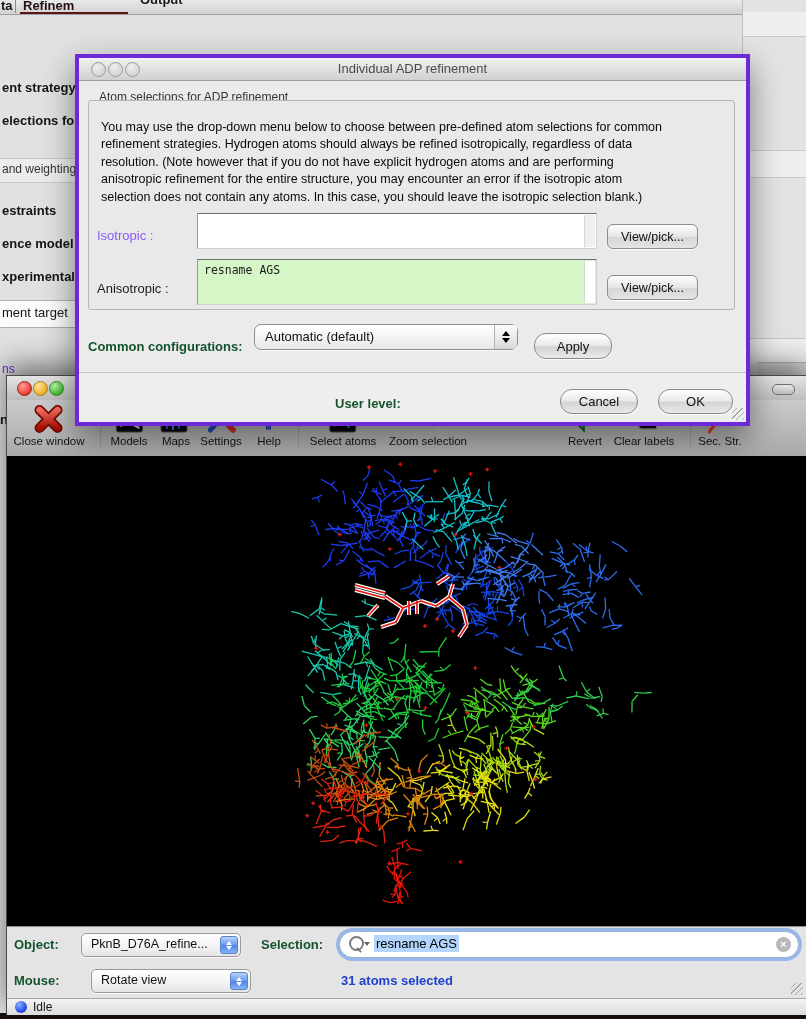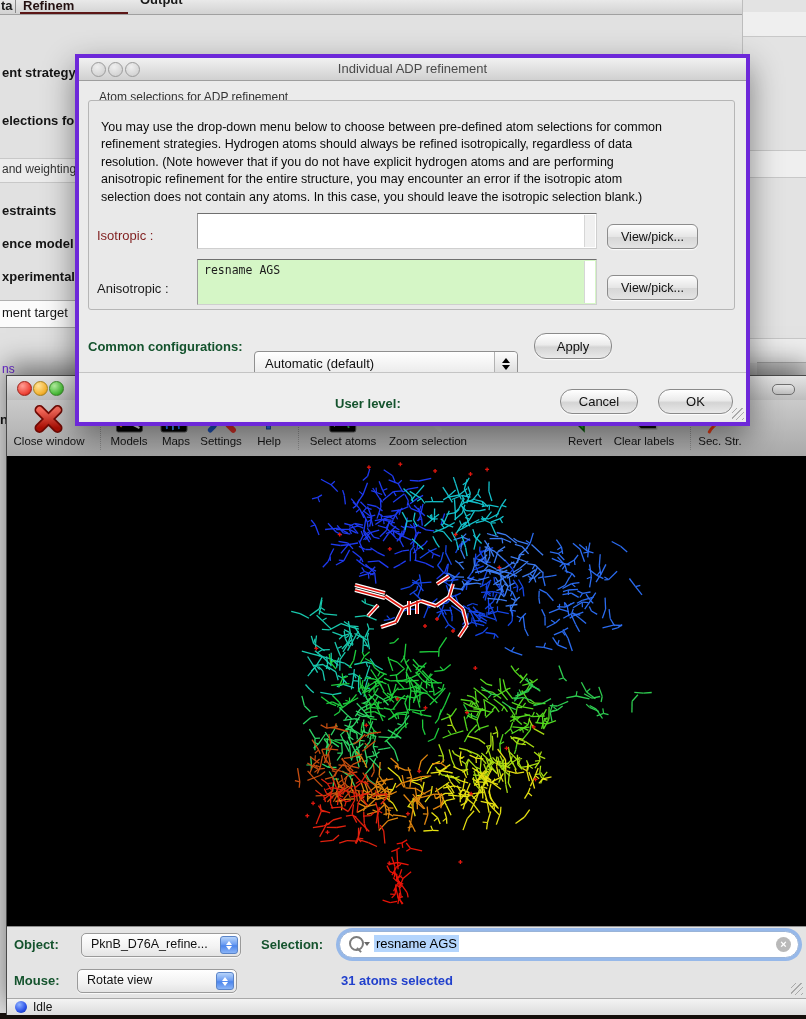--- a/index.html
+++ b/index.html
@@ -77,21 +77,21 @@
       <span class="abs nw" style="left:1px;top:-2px;font-weight:bold;font-size:13px;color:#1a1a1a;">ta</span>
       <span class="abs" style="left:15px;top:0;width:1px;height:13px;background:#8a8a8a;"></span>
       <span class="abs nw" style="left:23px;top:-2px;font-weight:bold;font-size:13px;color:#231010;">Refinem</span>
       <span class="abs" style="left:20px;top:12px;width:108px;height:2px;background:#5c1616;"></span>
       <span class="abs nw" style="left:140px;top:-8px;font-weight:bold;font-size:13px;color:#1a1a1a;">Output</span>
     </div>
 
     <div class="abs" style="left:0;top:158px;width:76px;height:23px;background:#ececec;border-top:1px solid #c8c8c8;border-bottom:1px solid #c8c8c8;"></div>
     <div class="abs" style="left:0;top:300px;width:78px;height:26px;background:#fbfbfb;border:1px solid #b0b0b0;border-left:none;"></div>
 
-    <div class="abs bgitem" style="top:65px;text-align:right;">ent strategy</div>
+    <div class="abs bgitem" style="top:80px;text-align:right;">ent strategy</div>
     <div class="abs bgitem" style="top:113px;">elections for</div>
     <div class="abs bgitem reg" style="top:162px;font-size:12px;color:#333;">and weighting</div>
     <div class="abs bgitem" style="top:203px;">estraints</div>
     <div class="abs bgitem" style="top:236px;">ence model</div>
     <div class="abs bgitem" style="top:269px;">xperimental</div>
     <div class="abs bgitem reg" style="top:305px;">ment target</div>
     <div class="abs bgitem reg" style="top:362px;font-size:12px;color:#6d28d9;">ns</div>
     <div class="abs bgitem" style="top:412px;left:0;">n</div>
 
     <div class="abs" style="left:742px;top:0;width:64px;height:376px;background:#e3e3e3;border-left:1px solid #bdbdbd;">
@@ -112,36 +112,36 @@
 
     <div class="abs nw" style="left:20px;top:32px;font-size:12px;color:#333;">Atom selections for ADP refinement</div>
     <div class="abs groupbox" style="left:9px;top:42px;width:645px;height:208px;"></div>
 
     <div class="abs" style="left:22px;top:61px;width:628px;font-size:12.5px;line-height:17.4px;color:#0a0a0a;white-space:pre-line;">You may use the drop-down menu below to choose between pre-defined atom selections for common
 refinement strategies.  Hydrogen atoms should always be refined isotropically, regardless of data
 resolution.  (Note however that if you do not have explicit hydrogen atoms and are performing
 anisotropic refinement for the entire structure, you may encounter an error if the isotropic atom
 selection does not contain any atoms.  In this case, you should leave the isotropic selection blank.)</div>
 
-    <div class="abs nw" style="left:18px;top:170px;font-size:13px;color:#7f1d1d;">Isotropic :</div>
+    <div class="abs nw" style="left:18px;top:170px;font-size:13px;color:#8b5cf6;">Isotropic :</div>
     <div class="abs textarea" style="left:118px;top:155px;width:398px;height:34px;">
       <span class="mono" style="position:absolute;left:6px;top:3px;font-size:11.5px;color:#222;"></span>
       <span class="abs ta-gutter"></span>
     </div>
     <div class="abs sqbtn" style="left:528px;top:166px;width:89px;height:23px;">View/pick...</div>
 
     <div class="abs nw" style="left:18px;top:223px;font-size:13px;color:#1a1a1a;">Anisotropic :</div>
     <div class="abs textarea" style="left:118px;top:201px;width:398px;height:44px;background:#d5f6c6;">
       <span class="mono" style="position:absolute;left:6px;top:3px;font-size:11.5px;color:#1c1c1c;">resname AGS</span>
       <span class="abs ta-gutter" style="background:#fff;"></span>
     </div>
     <div class="abs sqbtn" style="left:528px;top:217px;width:89px;height:23px;">View/pick...</div>
 
     <div class="abs blbl" style="left:9px;top:281px;">Common configurations:</div>
-    <div class="abs dlgdd" style="left:175px;top:293px;width:262px;height:24px;">
+    <div class="abs dlgdd" style="left:175px;top:266px;width:262px;height:24px;border-radius:7px;">
       <span class="lbl">Automatic (default)</span>
       <span class="cap">
           <span class="tri-up"></span>
           <span class="tri-dn"></span>
         </span>
     </div>
     <div class="abs aquabtn" style="left:455px;top:275px;width:76px;height:24px;">Apply</div>
 
     <div class="abs" style="left:0;top:314px;width:667px;height:1px;background:#c4c4c4;"></div>
     <div class="abs" style="left:0;top:315px;width:667px;height:48px;background:#eeeeee;"></div>
@@ -2400,21 +2400,21 @@
       <div class="abs blbl" style="left:254px;top:10px;">Selection:</div>
       <div id="searchfield" class="abs" style="left:332px;top:4px;width:458px;height:25px;">
         <span class="abs" style="left:9px;top:4px;width:11px;height:11px;border:2px solid #7c7c7c;border-radius:50%;"></span>
         <span class="abs" style="left:18px;top:15px;width:2px;height:6px;background:#7c7c7c;transform:rotate(-45deg);"></span>
         <span class="abs" style="left:24px;top:10px;width:0;height:0;border-left:3.5px solid transparent;border-right:3.5px solid transparent;border-top:4.5px solid #666;"></span>
         <span class="abs selhl" style="left:34px;top:3px;">resname AGS</span>
         <span class="abs" style="right:7px;top:5px;width:15px;height:15px;border-radius:50%;background:#b9b9b9;color:#fff;
               font-size:11px;font-weight:bold;text-align:center;line-height:14px;">×</span>
       </div>
       <div class="abs blbl" style="left:7px;top:46px;">Mouse:</div>
-      <div class="abs macdd" style="left:70px;top:42px;width:158px;height:22px;">
+      <div class="abs macdd" style="left:84px;top:42px;width:158px;height:22px;">
         <span class="lbl">Rotate view</span>
         <span class="bluecap">
             <span class="tri-up w"></span>
             <span class="tri-dn w"></span>
           </span>
       </div>
       <div class="abs blbl" style="left:334px;top:46px;color:#2140cc;">31 atoms selected</div>
       <div class="abs grip" style="right:4px;bottom:4px;"></div>
     </div>
 

